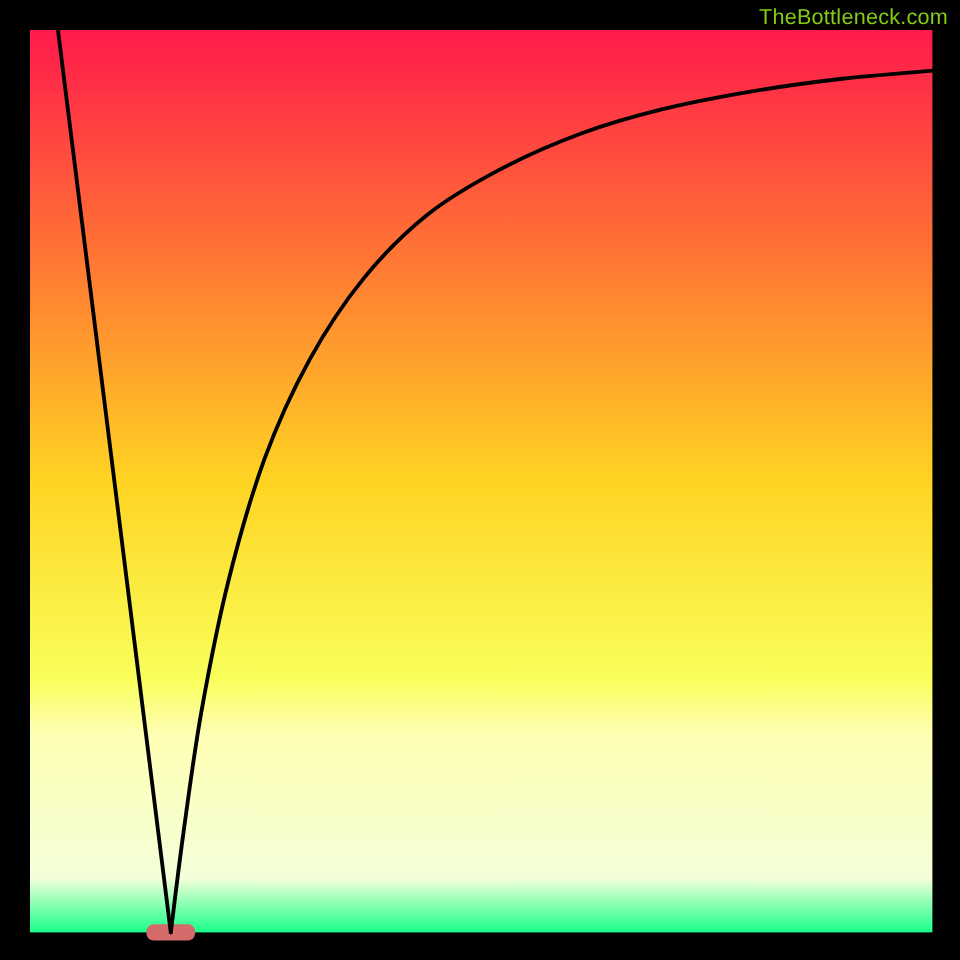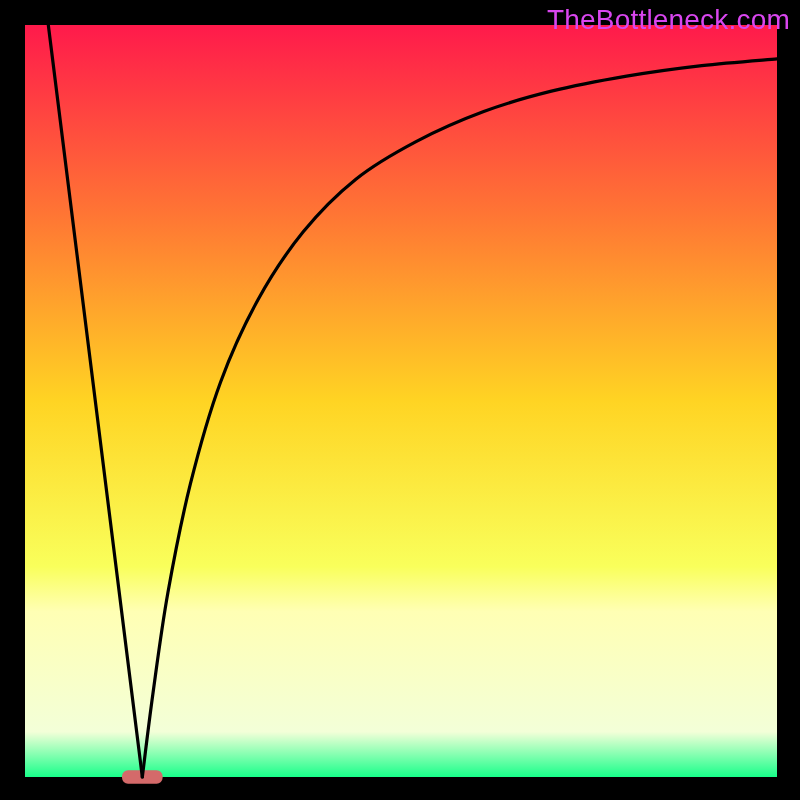--- a/index.html
+++ b/index.html
@@ -16,22 +16,22 @@
     height: 800px;
     background: #000;
   }
   svg {
     display: block;
   }
   .watermark {
     position: absolute;
     top: 4px;
     right: 10px;
-    color: #d946ef;
-    font-size: 28px;
+    color: #84cc16;
+    font-size: 18px;
     letter-spacing: 0.2px;
     font-weight: 400;
     user-select: none;
   }
 </style>
 </head>
 <body>
 
 <div class="canvas-wrap">
   <svg id="chart-svg" width="800" height="800" viewBox="0 0 800 800">

